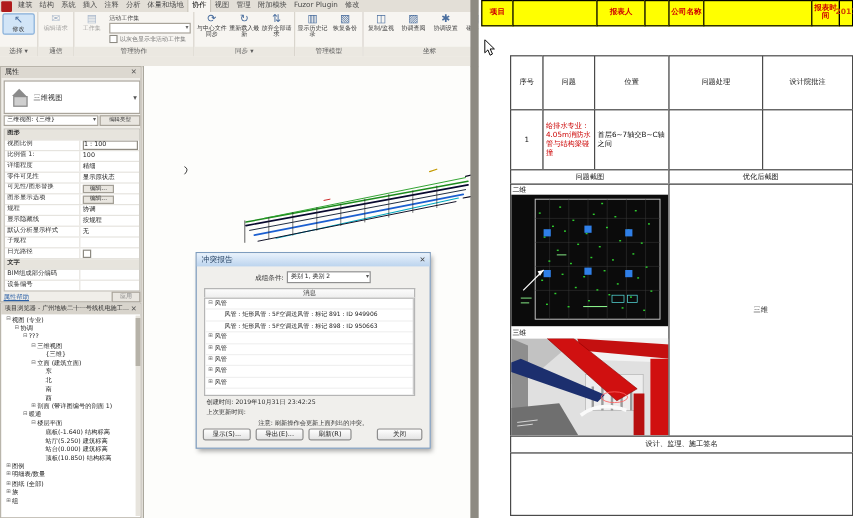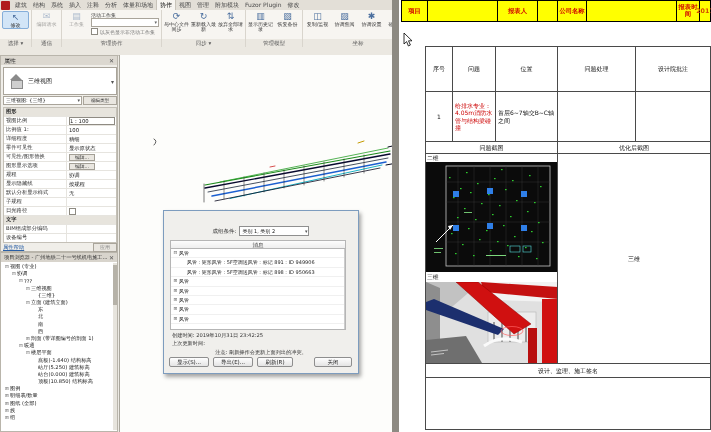--- a/index.html
+++ b/index.html
@@ -444,20 +444,24 @@
           <path d="M244,100 L244,118" stroke="#222" stroke-width="0.5"></path>
           <path d="M34,84 q4,2 0,6" stroke="#333" stroke-width="0.8"></path>
           <path d="M238,88 l6,-2" stroke="#c49a00" stroke-width="1"></path>
           <path d="M150,112 l5,-1" stroke="#cc2222" stroke-width="0.8"></path>
         </g>
       </svg>
     </div>
     <div class="abs" id="winedge"></div>
 
     <div class="abs" id="dialog">
+      <div id="dlg-title">
+        <span>冲突报告</span>
+        <span id="dlg-close">✕</span>
+      </div>
       <div id="dlg-groupby">
         <span class="glabel">成组条件:</span>
         <div id="dlg-select">类别 1, 类别 2</div>
       </div>
       <div id="dlg-colhead">消息</div>
       <div id="dlg-list">
 
         <div class="dlrow" style="padding-left: 1px;">
             <span class="dexp">⊟</span>
             <span>风管</span>

